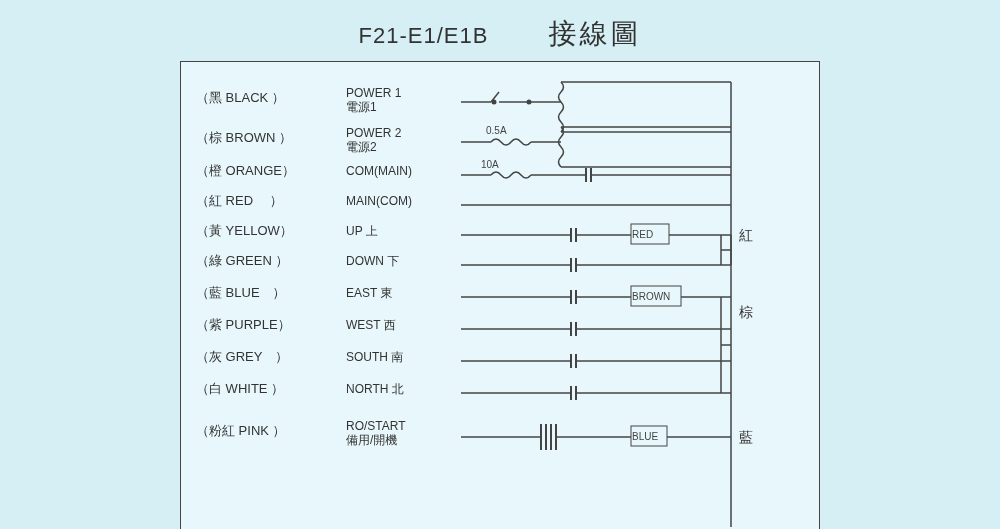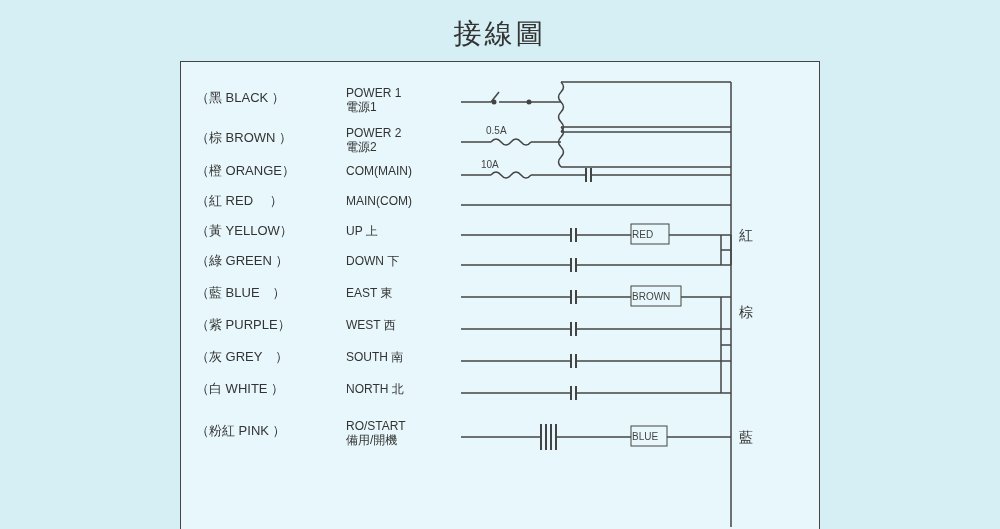--- a/index.html
+++ b/index.html
@@ -32,20 +32,21 @@
       align-items: baseline;
       gap: 60px;
       margin-bottom: 8px;
     }
   </style>
 </head>
 <body>
 
 <div class="page-container">
   <div class="title-row">
+    <span style="font-size:22px;color:#333;letter-spacing:1px;">F21-E1/E1B</span>
     <span style="font-size:28px;color:#333;letter-spacing:3px;">接線圖</span>
   </div>
   <div class="diagram-box">
 
     <svg width="620" height="455" style="display:block;">
 
       <defs>
         <style>
           text { font-family: Arial, sans-serif; fill: #333; }
           .zh { font-size: 13px; }

